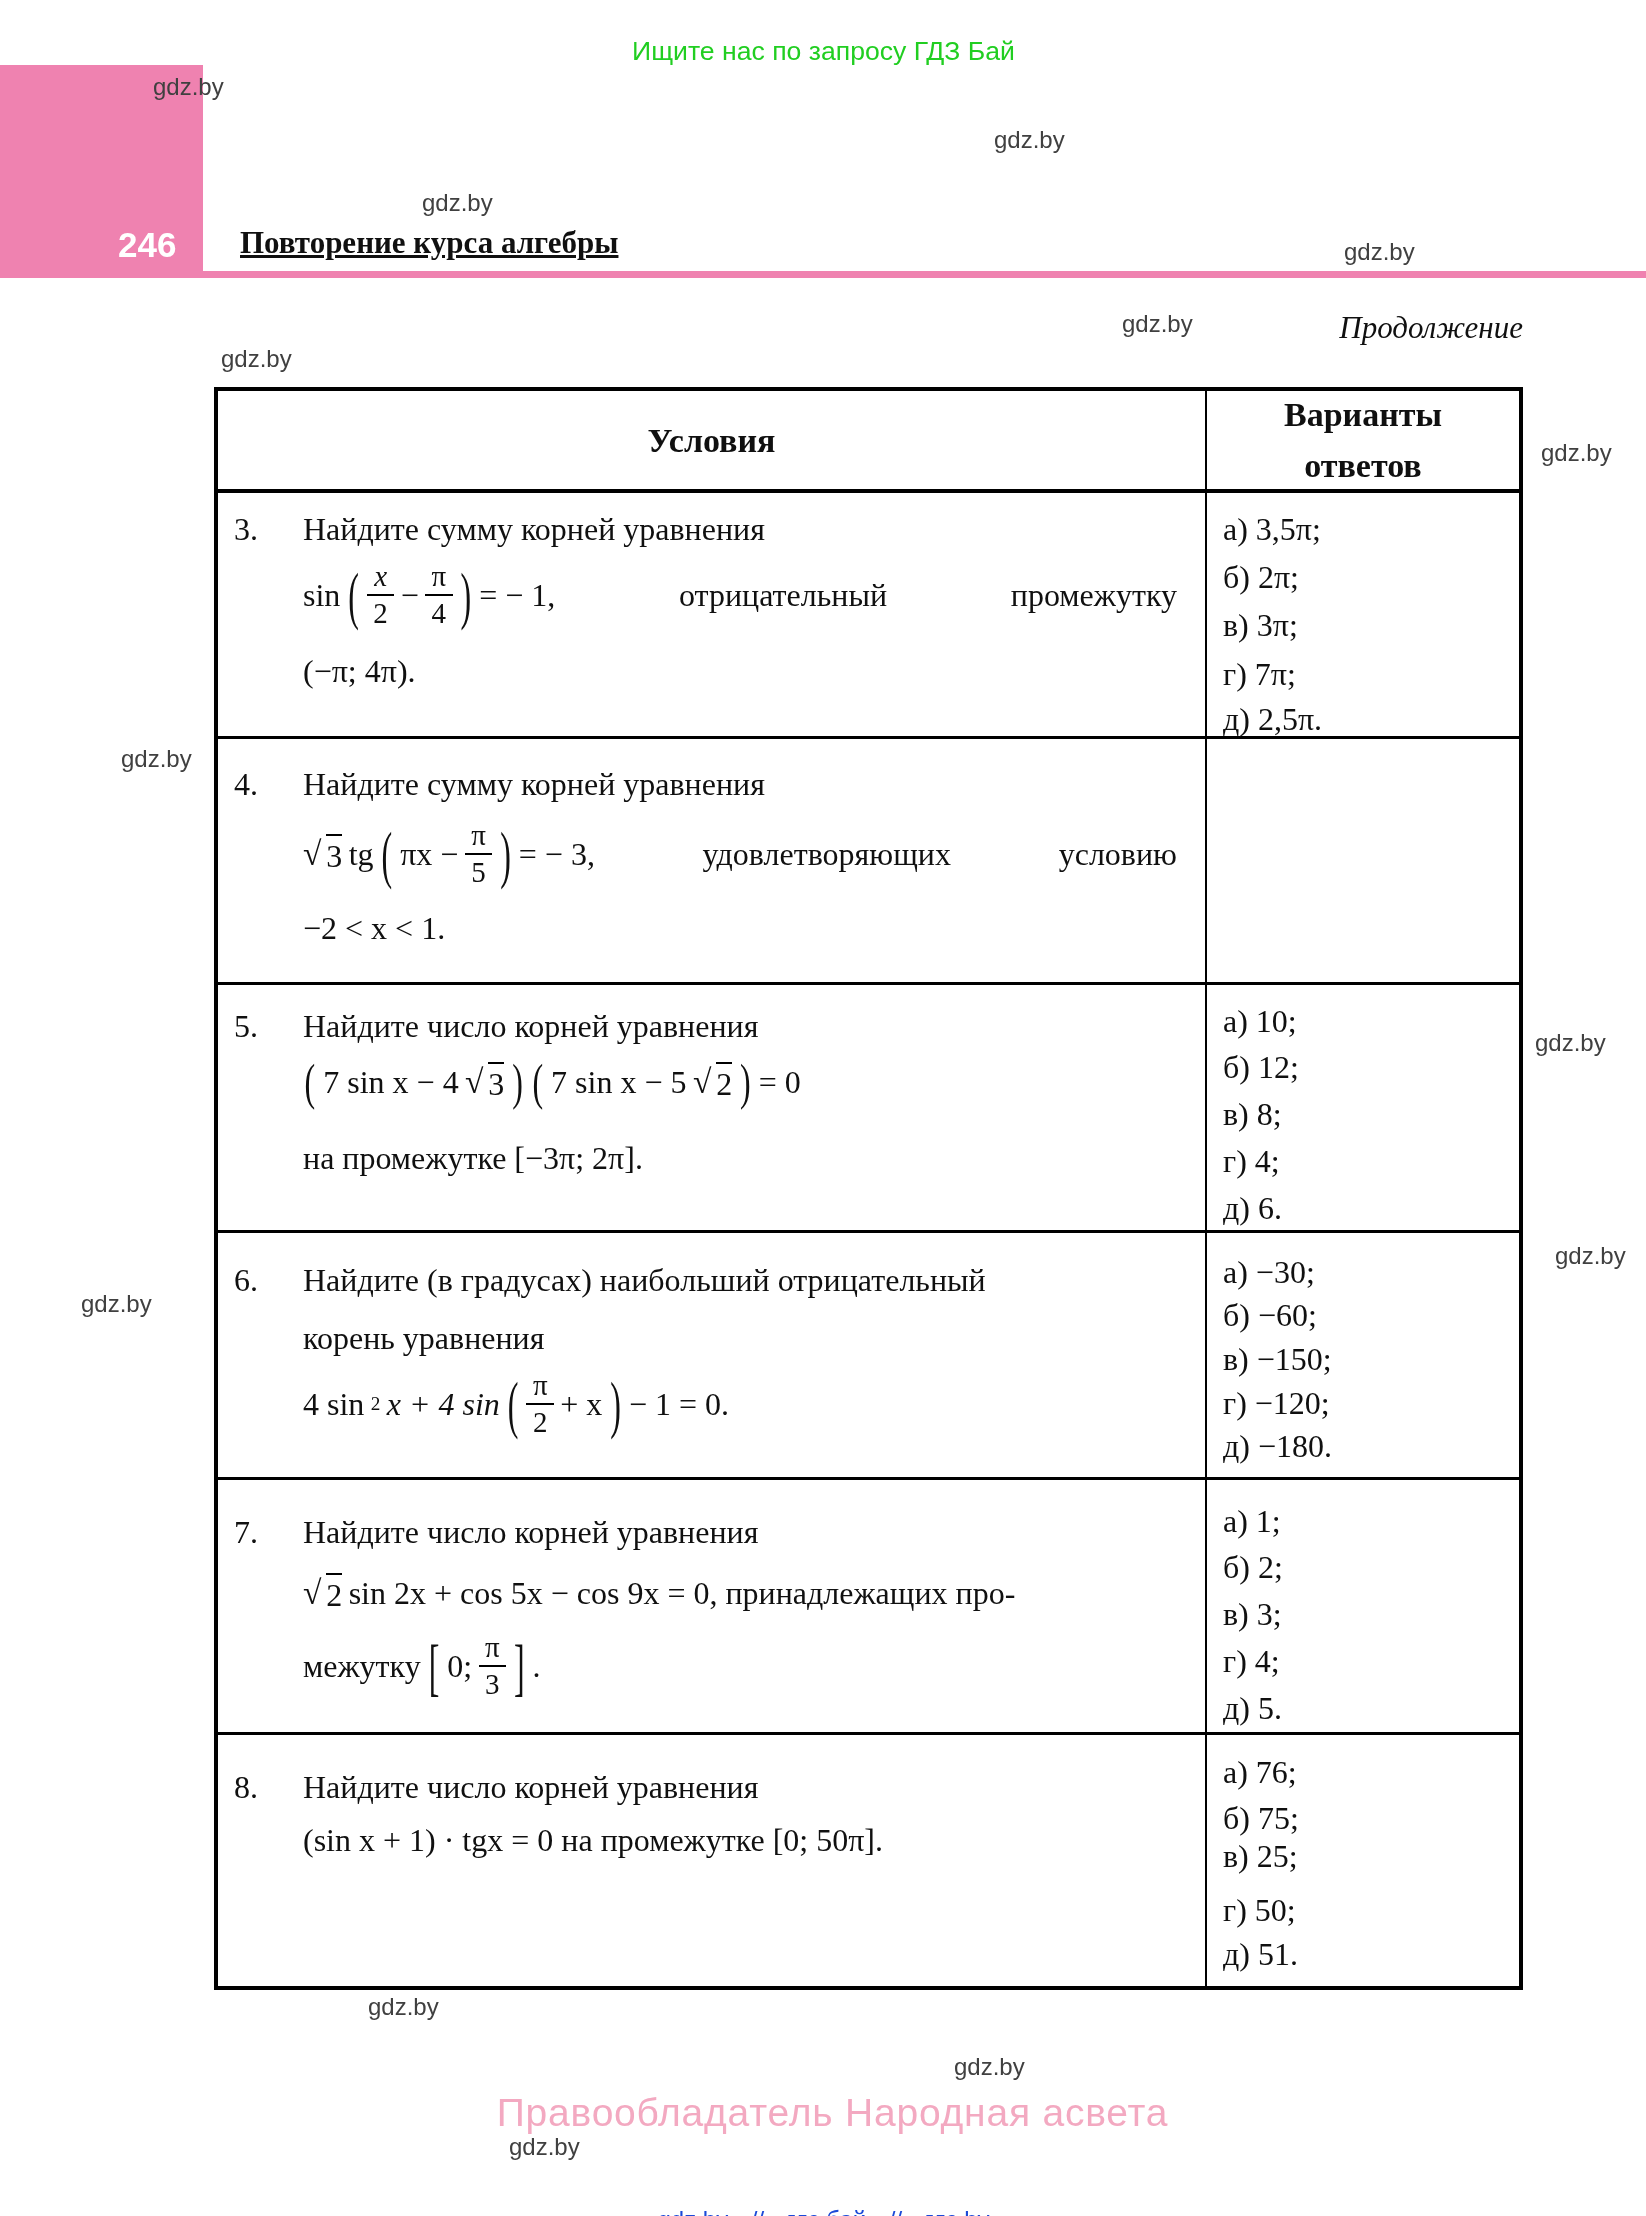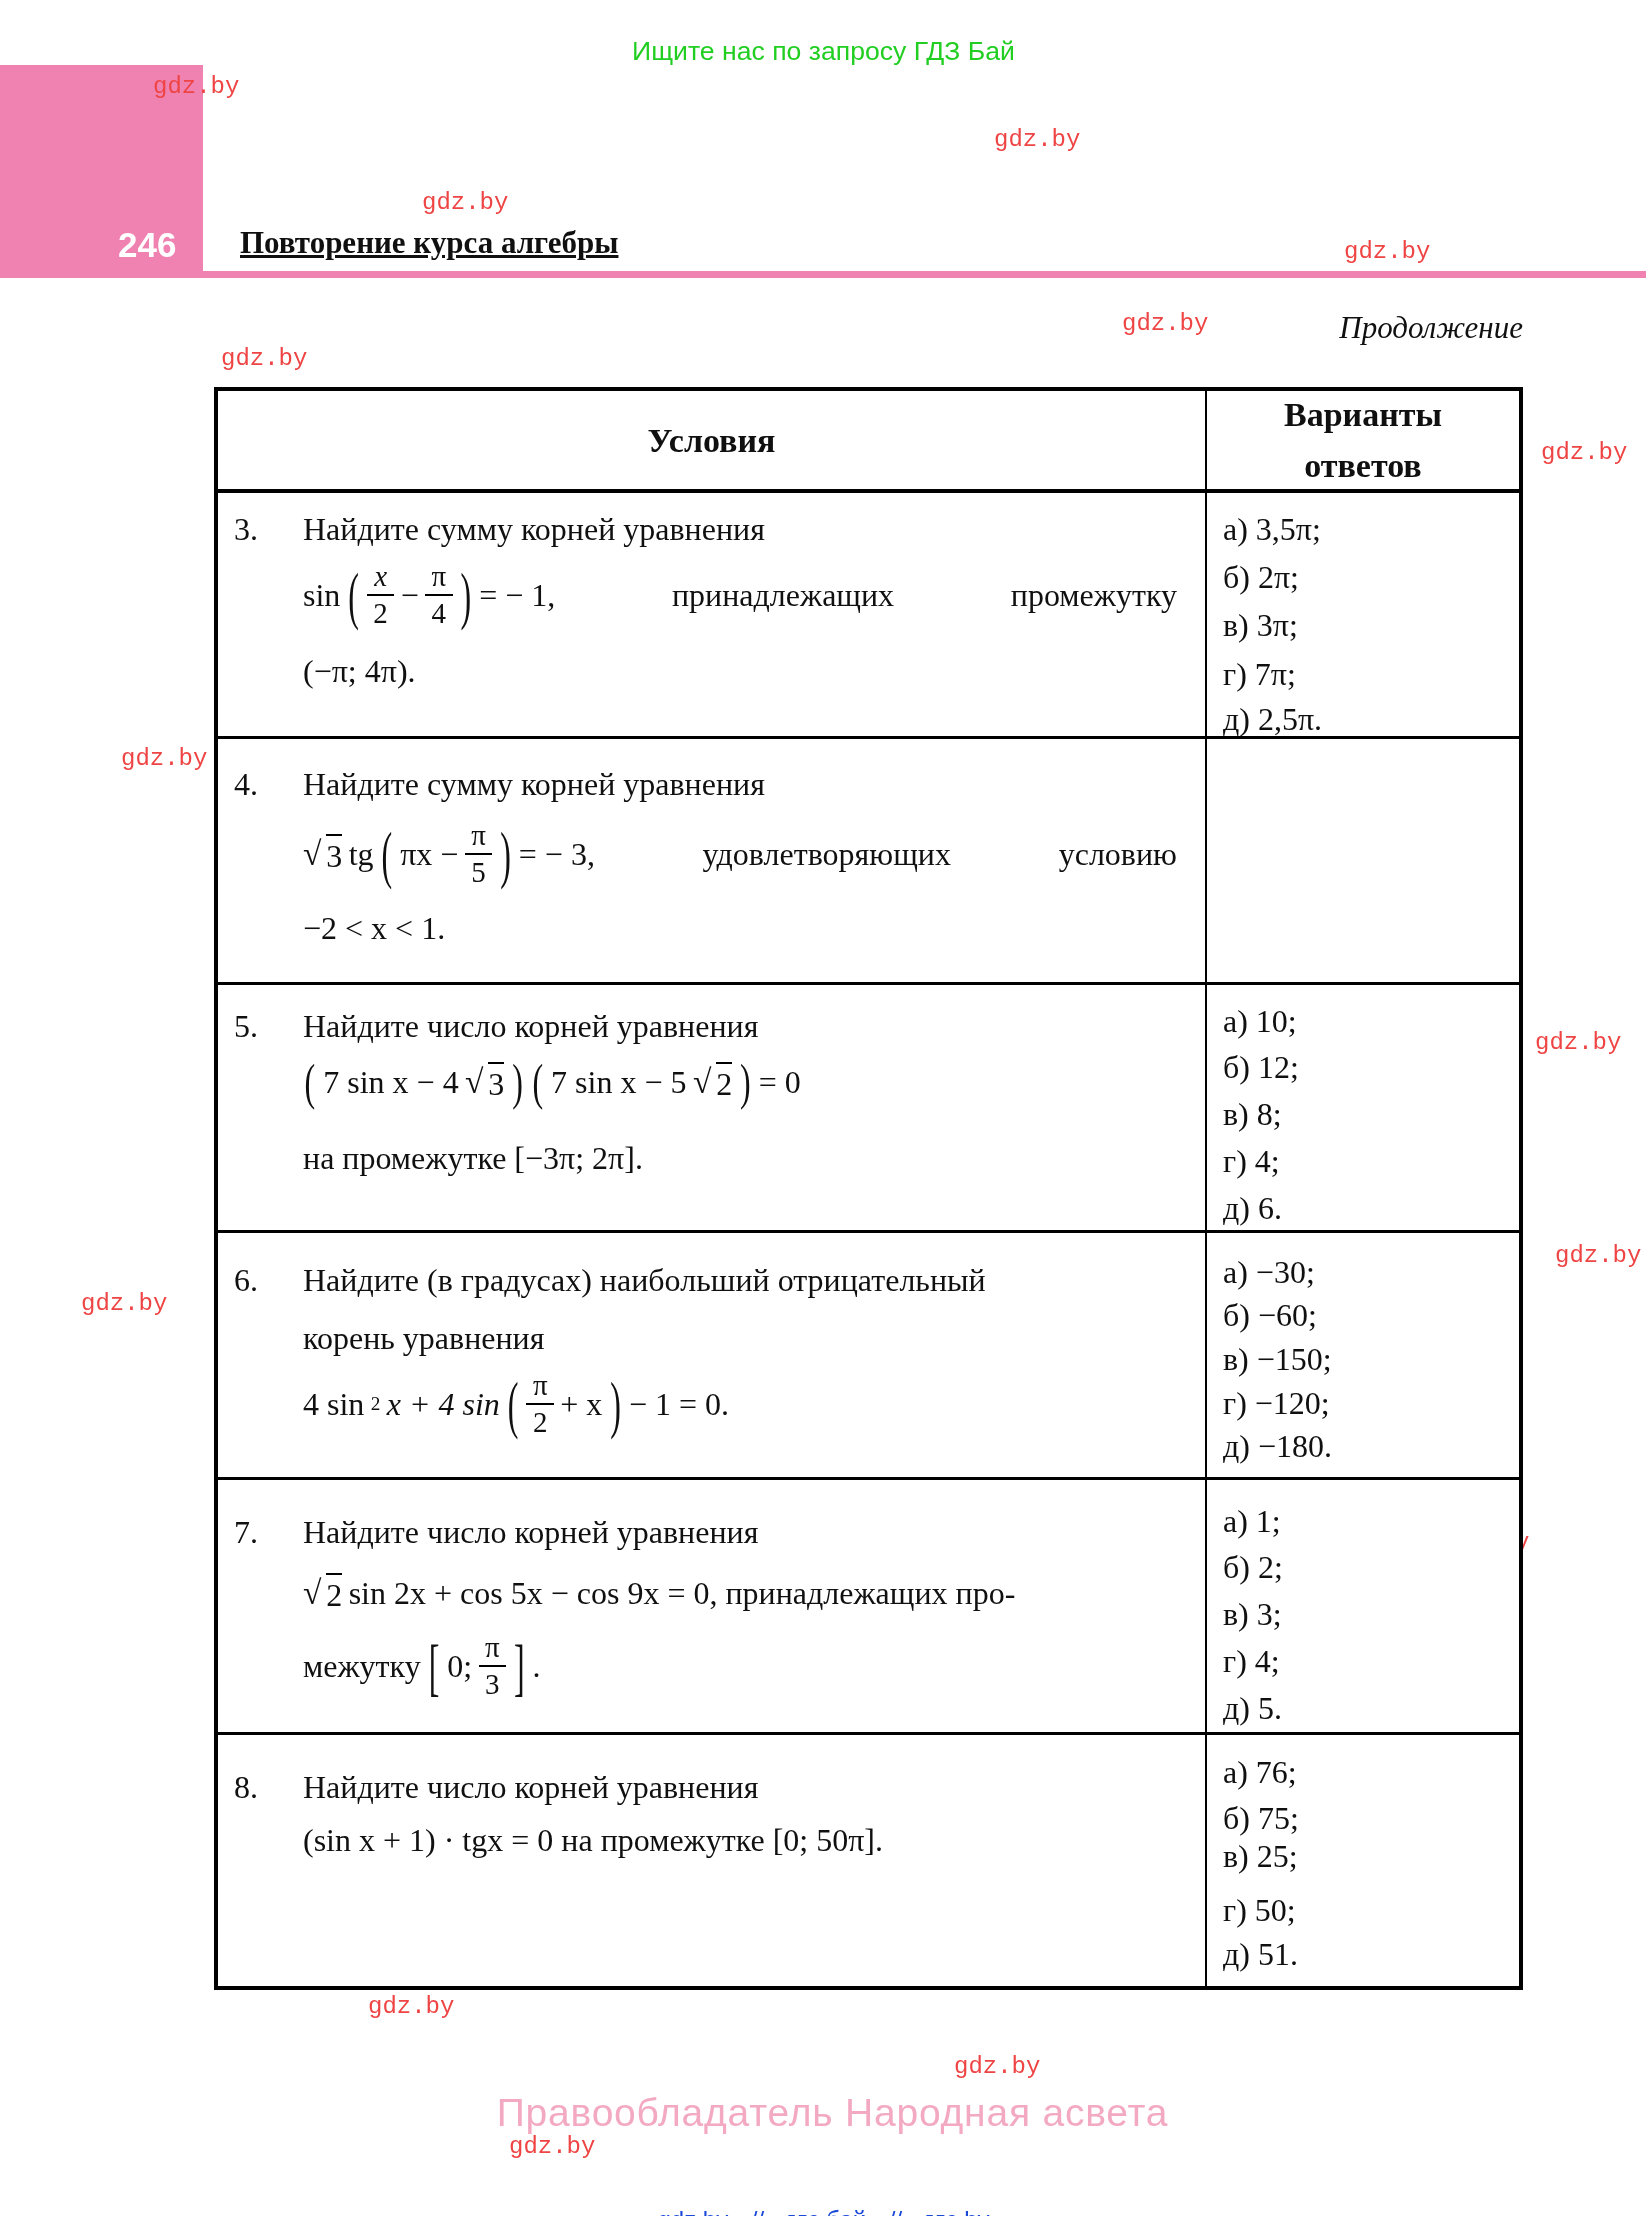--- a/index.html
+++ b/index.html
@@ -10,22 +10,22 @@
             font-family:"Liberation Sans", sans-serif; font-size:26.6px; color:#21ce21; }
 
   .pink-box  { position:absolute; left:0; top:37px; width:203px; height:208px; background:#ef82b0; }
   .pink-rule { position:absolute; left:0; top:243px; width:100%; height:7.3px; background:#ef82b0; }
   .page-num  { position:absolute; left:118px; top:197px; color:#ffffff;
                font-family:"Liberation Sans", sans-serif; font-weight:bold; font-size:35px; }
   .chapter   { position:absolute; left:240px; top:197px; font-weight:bold; font-size:31px;text-decoration:underline; }
   .continuation { position:absolute; left:1284px; top:282px; width:239px; text-align:right;
                   font-style:italic; font-size:31px; }
 
-  .wm { position:absolute; font-family:Liberation Mono, monospace; font-size:24px;
-        color:#ef4444; white-space:nowrap; }
+  .wm { position:absolute; font-family:Liberation Sans, sans-serif; font-size:24px;
+        color:#404040; white-space:nowrap; }
 
   .gtable { position:absolute; left:214px; top:359px; width:1309px;
             border:4px solid #000; box-sizing:border-box; background:#fff; }
   .trow { display:flex; border-bottom:3.2px solid #000; box-sizing:border-box; }
   .trow.last { border-bottom:none; }
   .trow.header { border-bottom:4px solid #000; }
   .cond { width:989px; border-right:2.4px solid #000; position:relative; box-sizing:border-box; }
   .ans  { flex:1; position:relative; }
   .hcell { display:flex; flex-direction:column; align-items:center; justify-content:center;
            font-weight:bold; font-size:34px; line-height:1.5; }
@@ -116,21 +116,21 @@
                 <span class="fd">2</span>
               </span>
             <span>−</span>
             <span class="frac">
                 <span class="fn">π</span>
                 <span class="fd">4</span>
               </span>
             <span class="bp">)</span>
             <span>= − 1,</span>
           </span>
-          <span>принадлежащих</span>
+          <span>отрицательный</span>
           <span>промежутку</span>
         </div>
         <div class="ln" style="top:160px">(−π; 4π).</div>
       </div>
       <div class="ans">
         <span class="al" style="top:17.7px">а) 3,5π;</span>
         <span class="al" style="top:66px">б) 2π;</span>
         <span class="al" style="top:114px">в) 3π;</span>
         <span class="al" style="top:163px">г) 7π;</span>
         <span class="al" style="top:208px">д) 2,5π.</span>

